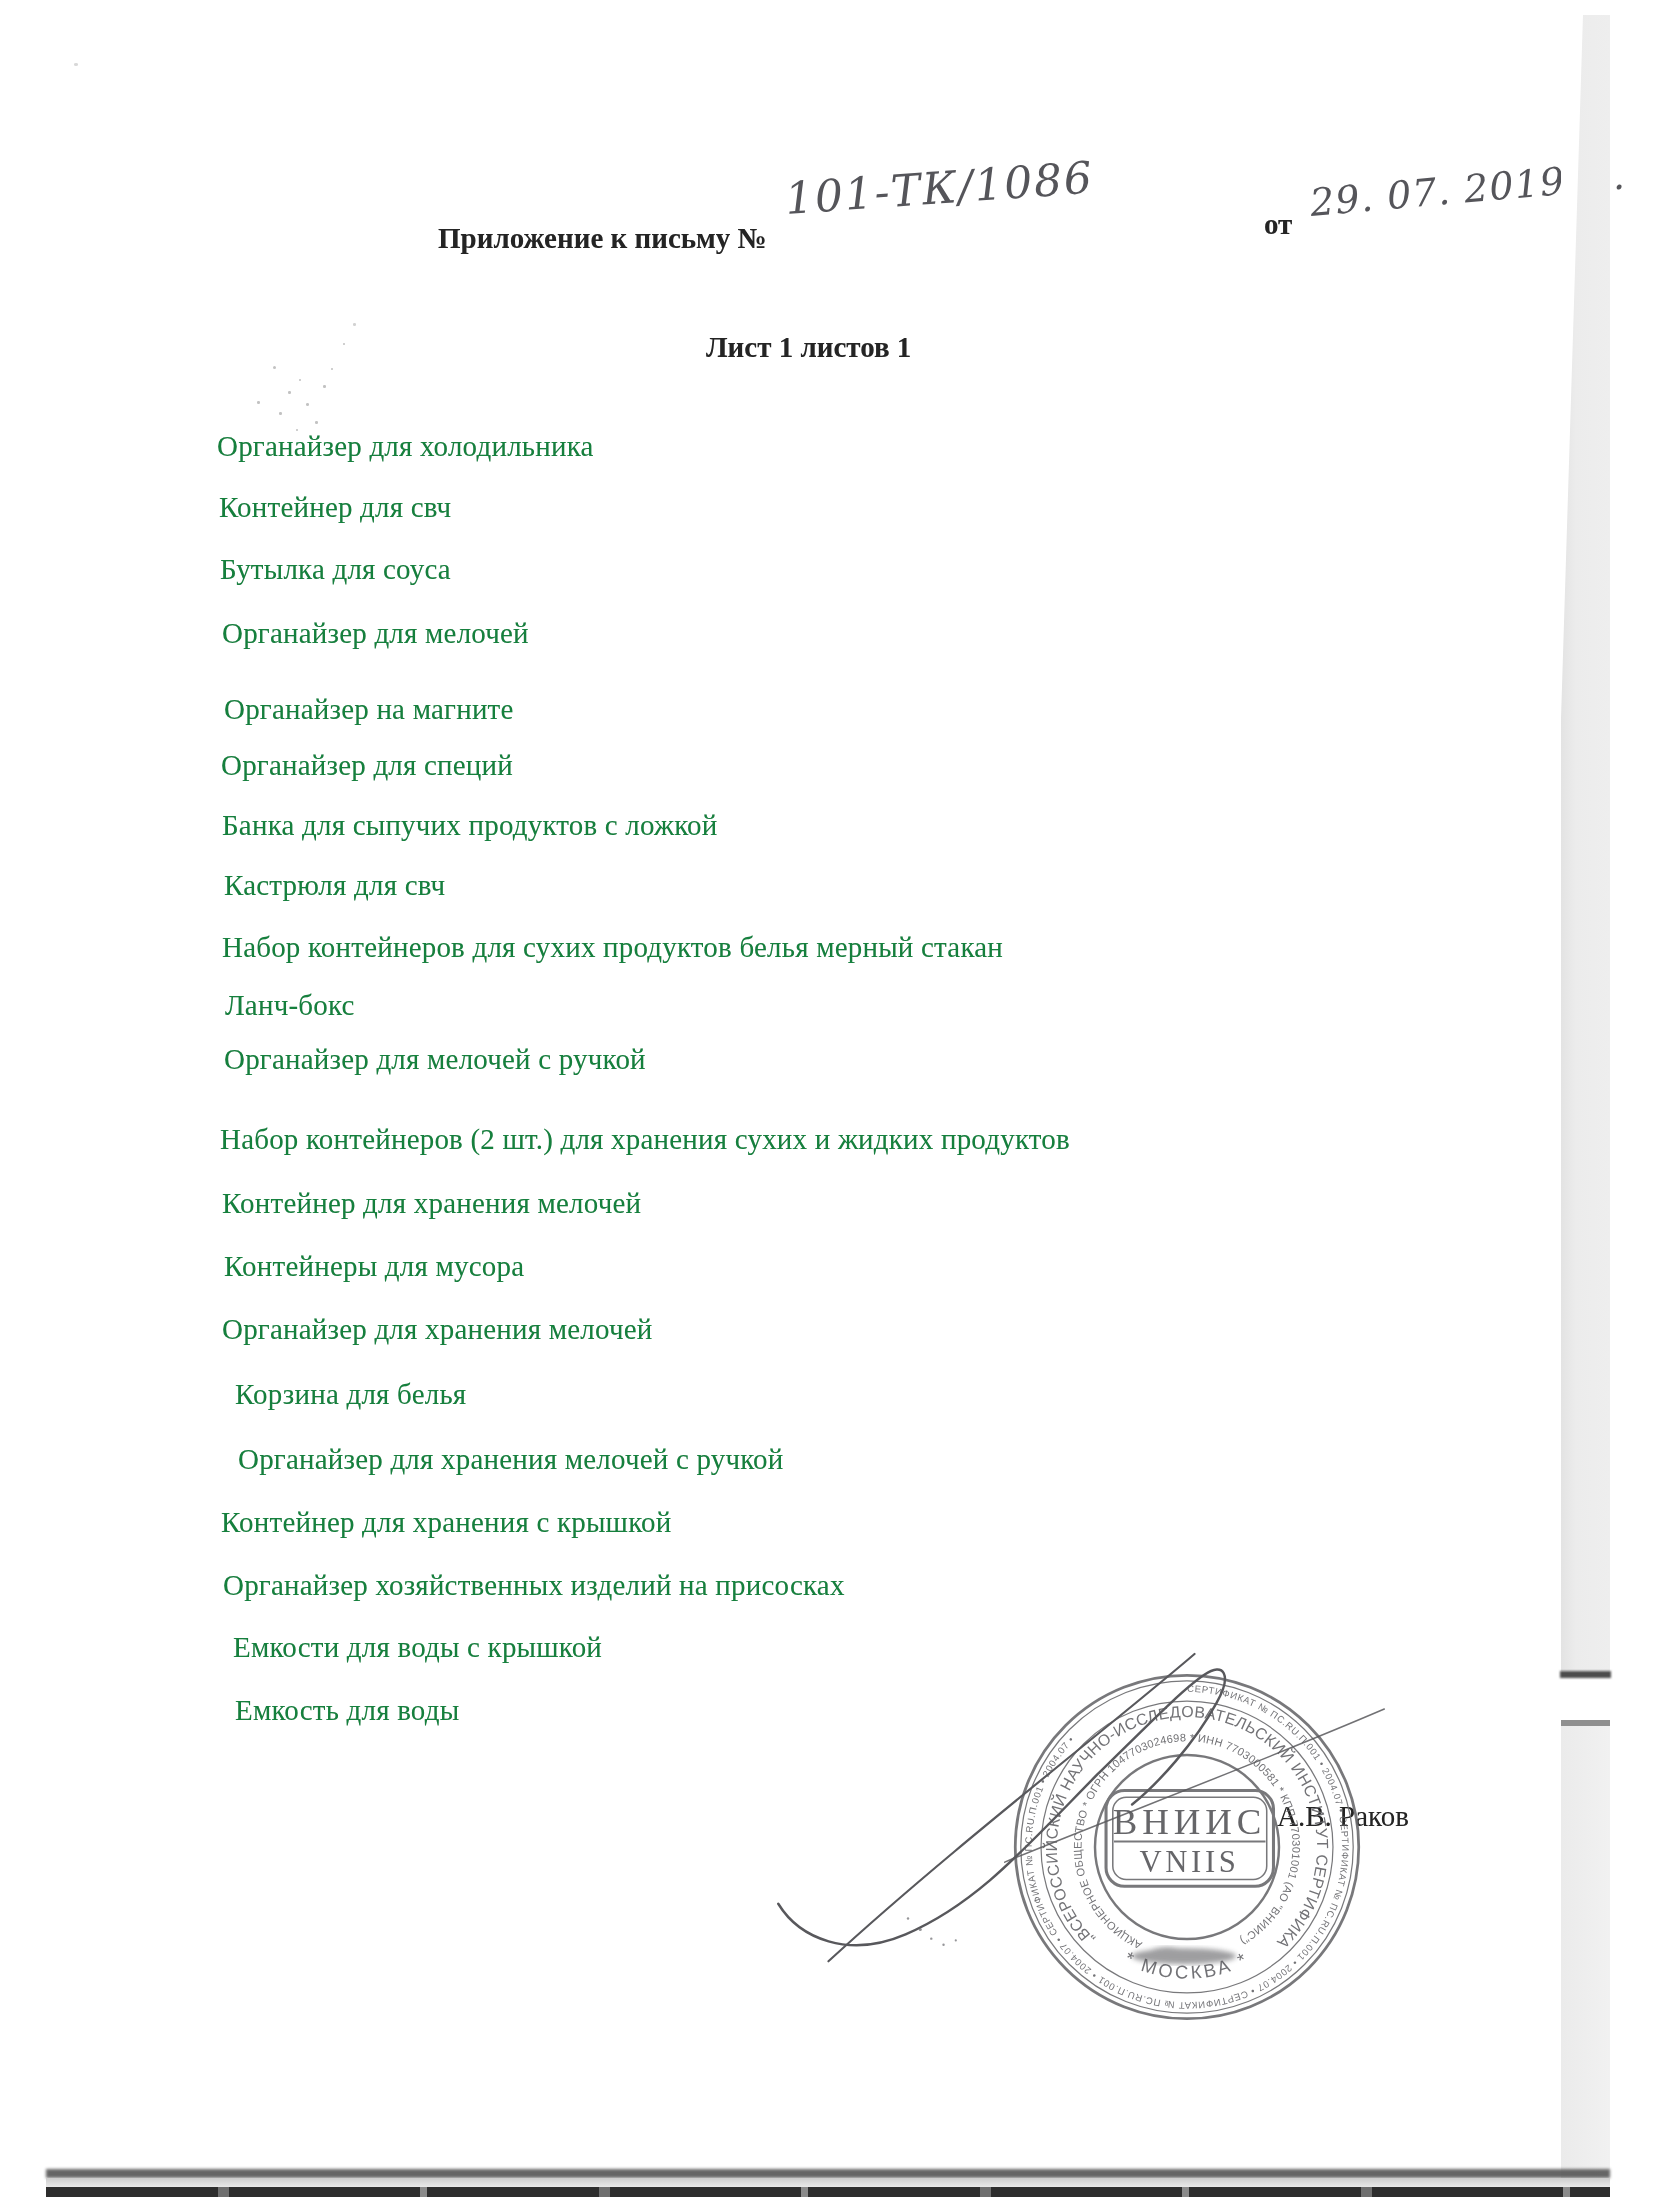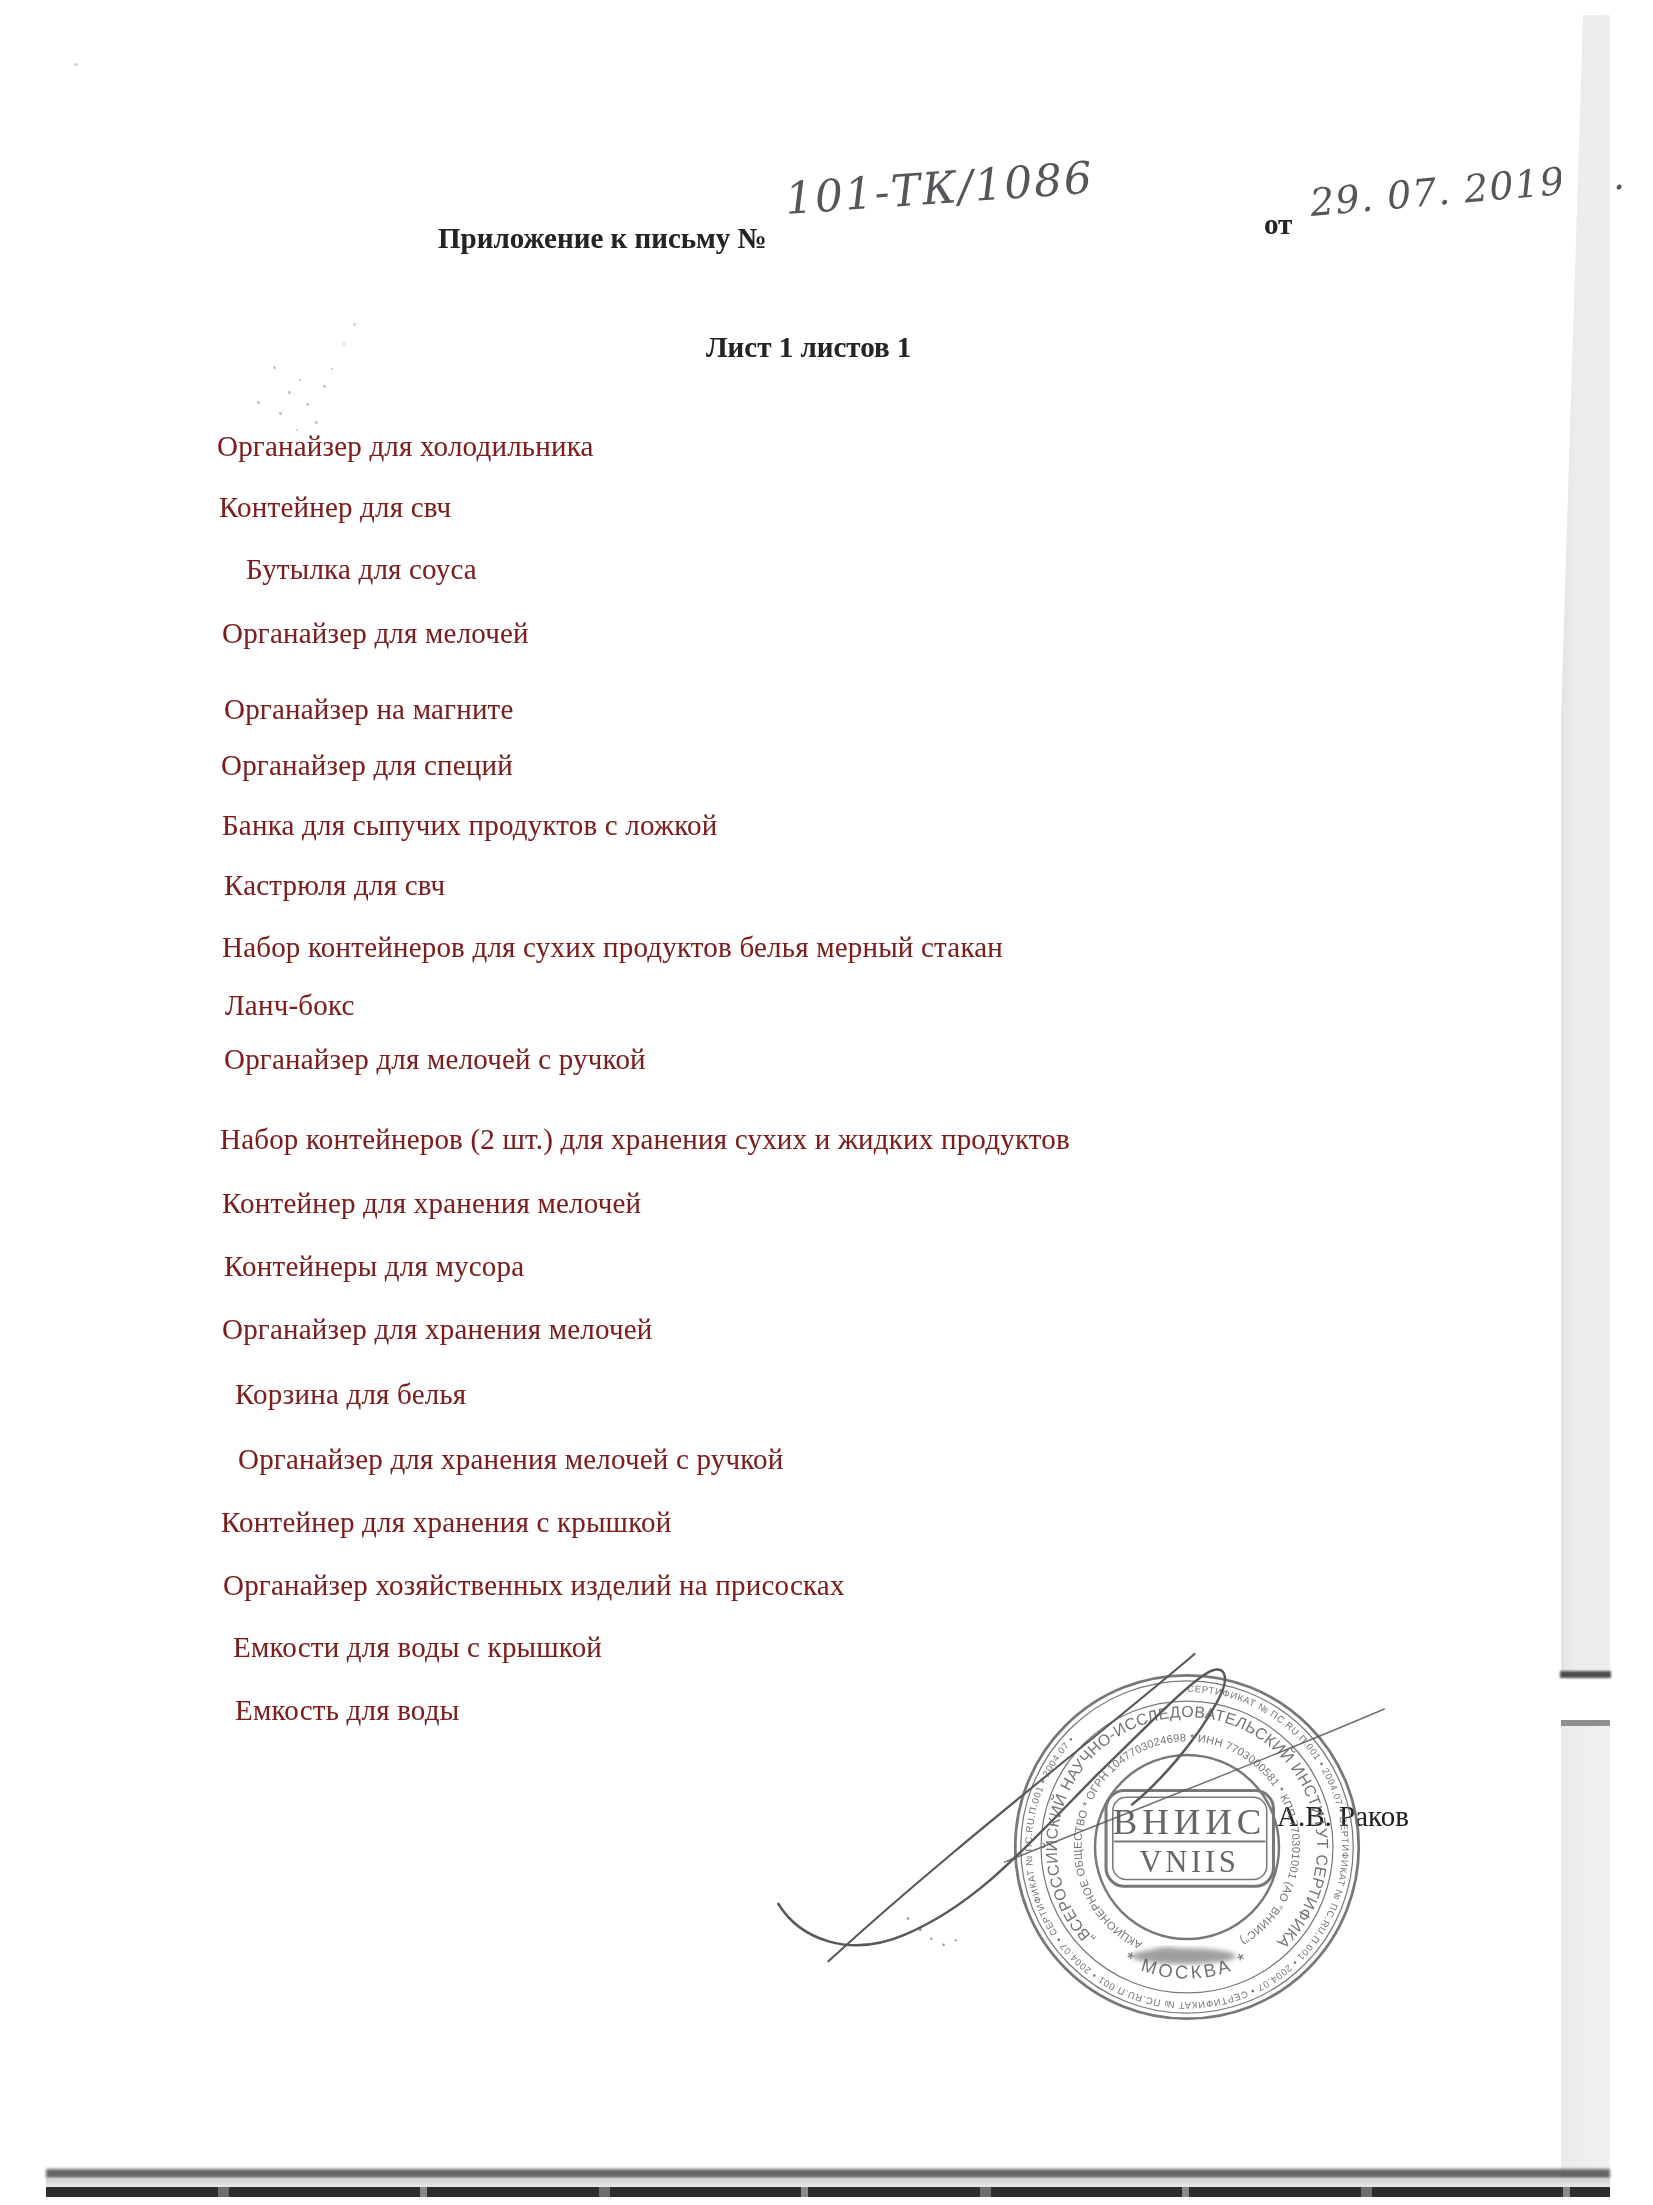--- a/index.html
+++ b/index.html
@@ -6,21 +6,21 @@
   body{width:1654px;height:2205px;position:relative;overflow:hidden;
        font-family:"Liberation Serif",serif;}
   .abs{position:absolute;}
   
   .print{position:absolute;color:#242424;text-shadow:0 0 0.6px rgba(40,40,40,.25);
          white-space:nowrap;}
   .bold{font-weight:bold;}
   .header-label{left:438px;top:206px;font-size:29px;margin-top:16px;}
   .from-label{left:1264px;top:208px;font-size:29px;}
   .sheet-line{left:706px;top:331px;font-size:29px;}
-  .item{position:absolute;font-size:29px;color:#7f1d1d;letter-spacing:0.2px;
+  .item{position:absolute;font-size:29px;color:#15803d;letter-spacing:0.2px;
         text-shadow:0 0 0.6px rgba(40,40,40,.22);white-space:nowrap;}
   .footer-title{left:219px;top:1800px;font-size:29px;}
   .signer-name{left:1277px;top:1800px;font-size:29px;z-index:1;}
   
   .hand{position:absolute;font-family:"DejaVu Serif",serif;font-style:italic;
         color:#55555a;white-space:nowrap;}
   .hand-number{left:787px;top:173px;font-size:44px;letter-spacing:1.8px;
         transform:rotate(-4deg);transform-origin:left bottom;}
   .hand-date{left:1312px;top:181px;font-size:38px;letter-spacing:1.2px;
         transform:rotate(-5deg);transform-origin:left bottom;}
@@ -70,21 +70,21 @@
     <div class="dot" style="left:296px;top:429px;width:1.8px;height:1.8px;"></div>
     <div class="dot" style="left:279px;top:412px;width:2.5px;height:2.5px;"></div>
     <div class="dot" style="left:331px;top:368px;width:1.8px;height:1.8px;"></div>
     <div class="dot" style="left:257px;top:401px;width:2.5px;height:2.5px;"></div>
     <div class="dot" style="left:299px;top:379px;width:1.8px;height:1.8px;"></div>
   </div>
 
   <div>
       <div class="item" style="top: 430px; left: 217px;">Органайзер для холодильника</div>
       <div class="item" style="top: 491px; left: 219px;">Контейнер для свч</div>
-      <div class="item" style="top: 553px; left: 220px; margin-left: 26px;">Бутылка для соуса</div>
+      <div class="item" style="top: 553px; left: 220px;">Бутылка для соуса</div>
       <div class="item" style="top: 617px; left: 222px;">Органайзер для мелочей</div>
       <div class="item" style="top: 693px; left: 224px;">Органайзер на магните</div>
       <div class="item" style="top: 749px; left: 221px;">Органайзер для специй</div>
       <div class="item" style="top: 809px; left: 222px;">Банка для сыпучих продуктов с ложкой</div>
       <div class="item" style="top: 869px; left: 224px; text-align: right;">Кастрюля для свч</div>
       <div class="item" style="top: 931px; left: 222px;">Набор контейнеров для сухих продуктов белья мерный стакан</div>
       <div class="item" style="top: 989px; left: 225px;">Ланч-бокс</div>
       <div class="item" style="top: 1043px; left: 224px;">Органайзер для мелочей с ручкой</div>
       <div class="item" style="top: 1123px; left: 220px;">Набор контейнеров (2 шт.) для хранения сухих и жидких продуктов</div>
       <div class="item" style="top: 1187px; left: 222px;">Контейнер для хранения мелочей</div>

